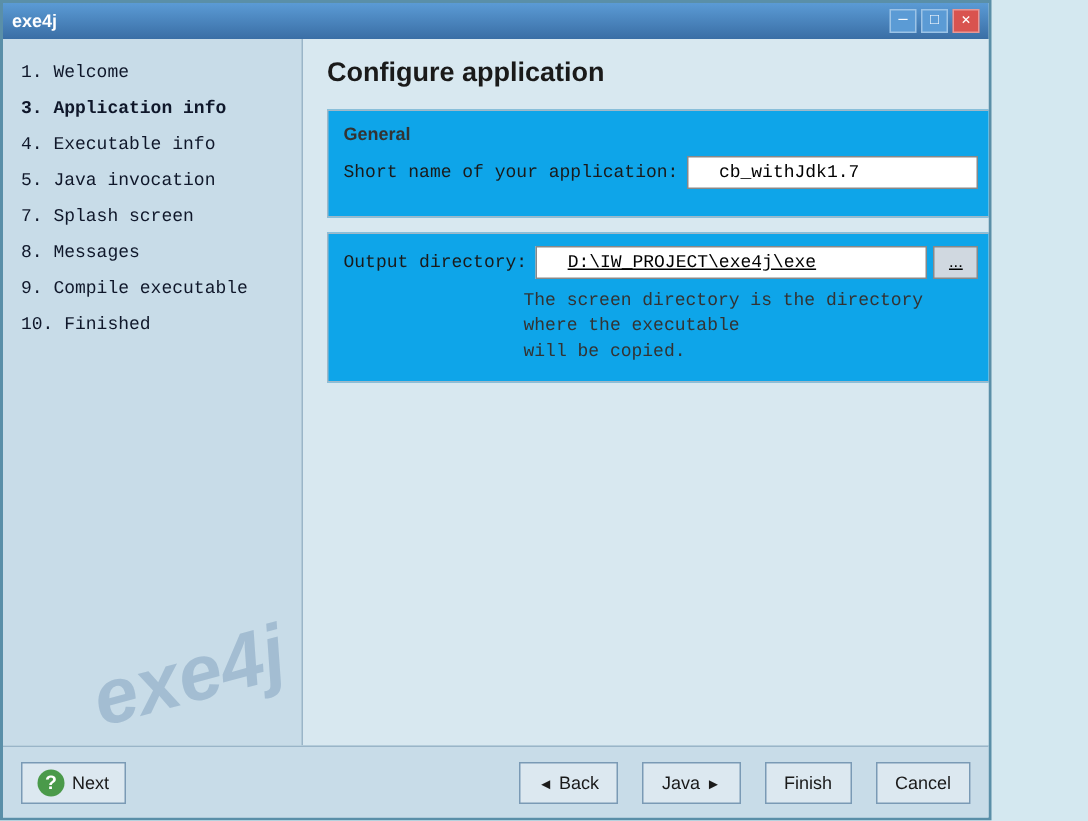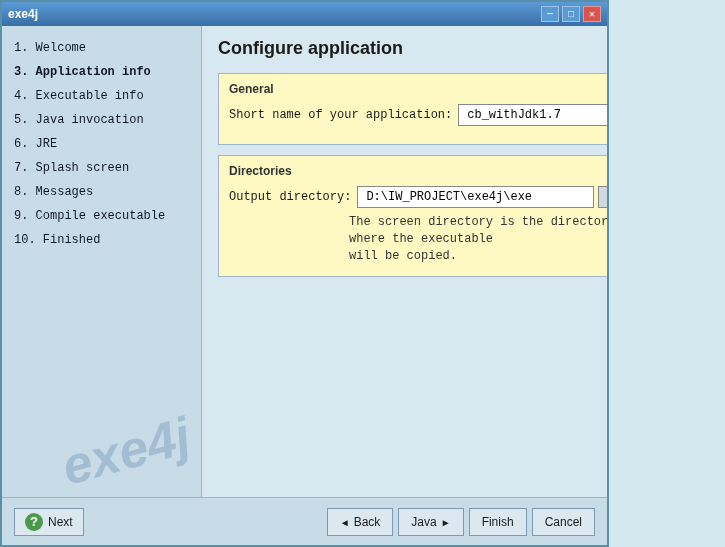--- a/index.html
+++ b/index.html
@@ -7,21 +7,21 @@
       width: 725px;
       height: 547px;
       font-family: 'Courier New', monospace;
       font-size: 13px;
       background: #d4e8f0;
       overflow: hidden;
     }
 
     
     .window {
-      width: 609px;
+      width: 661px;
       height: 547px;
       border: 2px solid #5a8fa8;
       display: flex;
       flex-direction: column;
       background: #d4e8f0;
     }
 
     
     .titlebar {
       background: linear-gradient(to bottom, #5b9bd5, #3a6ea5);
@@ -110,21 +110,21 @@
       font-size: 18px;
       font-weight: bold;
       color: #1a1a1a;
       margin-bottom: 14px;
       font-family: Arial, sans-serif;
     }
 
     
     .section {
       border: 1px solid #a0b8c8;
-      background: #fef9c3;
+      background: #0ea5e9;
       margin-bottom: 10px;
       padding: 8px 10px 12px 10px;
     }
 
     .section-title {
       font-size: 12px;
       color: #333;
       font-weight: bold;
       margin-bottom: 8px;
       font-family: Arial, sans-serif;
@@ -140,30 +140,31 @@
       color: #1a1a1a;
       white-space: nowrap;
       margin-right: 6px;
       font-family: 'Courier New', monospace;
     }
     .form-input {
       flex: 1;
       height: 22px;
       border: 1px solid #888;
       background: white;
-      padding: 1px 8px;
+      padding: 1px 20px;
       font-family: 'Courier New', monospace;
       font-size: 12px;
       color: #000;
     }
     .form-input-with-btn {
       display: flex;
       align-items: center;
       flex: 1;
       gap: 4px;
+      text-decoration: underline;
     }
     .browse-btn {
       width: 30px;
       height: 22px;
       border: 1px solid #888;
       background: #d0d8e0;
       font-size: 11px;
       cursor: pointer;
       display: flex;
       align-items: center;
@@ -184,21 +185,21 @@
       height: 48px;
       background: #c8dce8;
       border-top: 1px solid #9ab5c8;
       display: flex;
       align-items: center;
       padding: 0 12px;
       justify-content: space-between;
       flex-shrink: 0;
     }
     .bottom-left { display: flex; gap: 6px; align-items: center; }
-    .bottom-right { display: flex; gap: 5px; align-items: center; }
+    .bottom-right { display: flex; gap: 16px; align-items: center; }
 
     .nav-btn {
       height: 28px;
       padding: 0 12px;
       border: 1px solid #7a9ab5;
       background: #dce8f0;
       font-size: 12px;
       cursor: pointer;
       display: flex;
       align-items: center;
@@ -251,41 +252,39 @@
     </div>
   </div>
 
   <div class="main-area">
 
     <div class="sidebar">
       <div class="sidebar-item">1.  Welcome</div>
       <div class="sidebar-item active">3.  Application info</div>
       <div class="sidebar-item">4.  Executable info</div>
       <div class="sidebar-item">5.  Java invocation</div>
-      <div class="sidebar-item">6.  JRE</div>
       <div class="sidebar-item">7.  Splash screen</div>
       <div class="sidebar-item">8.  Messages</div>
       <div class="sidebar-item">9.  Compile executable</div>
       <div class="sidebar-item">10. Finished</div>
       <div class="sidebar-watermark">exe4j</div>
     </div>
 
     <div class="content">
       <div class="content-title">Configure application</div>
 
       <div class="section">
         <div class="section-title">General</div>
         <div class="form-row">
           <span class="form-label">Short name of your application:</span>
           <input class="form-input" type="text" value="cb_withJdk1.7" style="">
         </div>
       </div>
 
       <div class="section">
-        <div class="section-title">Directories</div>
         <div class="form-row">
           <span class="form-label">Output directory:</span>
           <div class="form-input-with-btn">
             <input class="form-input" type="text" value="D:\IW_PROJECT\exe4j\exe" style="">
             <button class="browse-btn">...</button>
           </div>
         </div>
         <div class="help-text">
           <span>The screen directory is the directory where the executable</span><br>
           <span>will be copied.</span>

